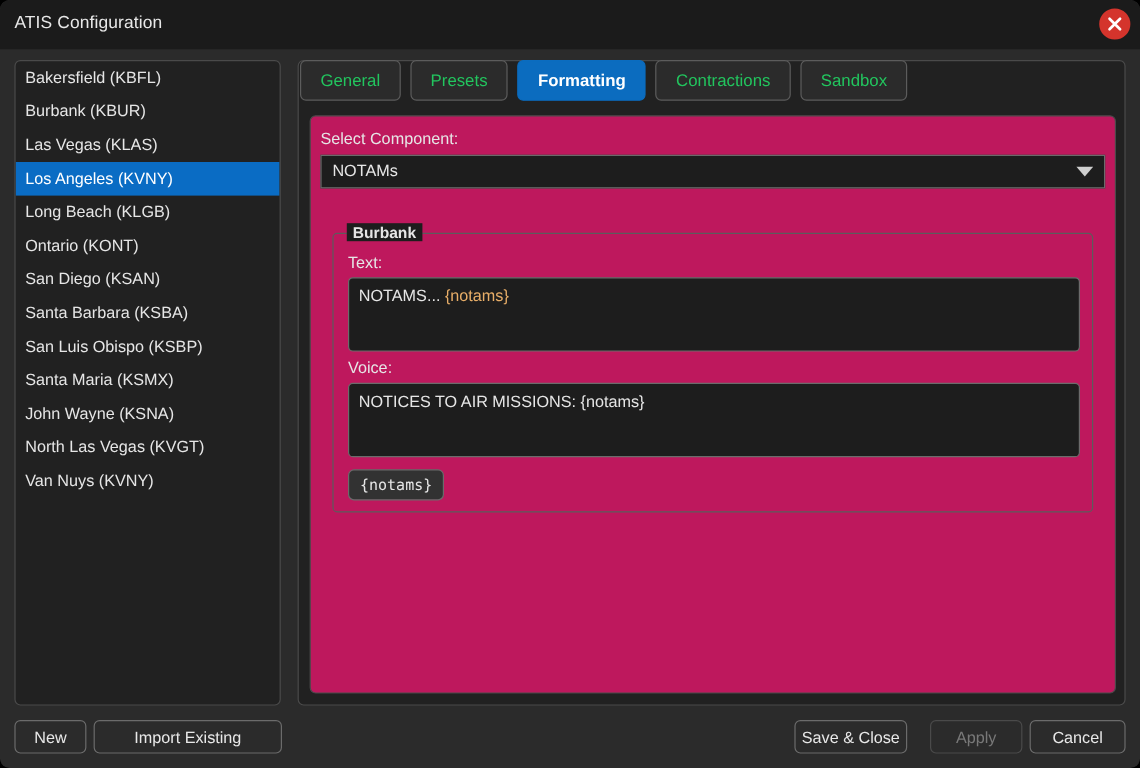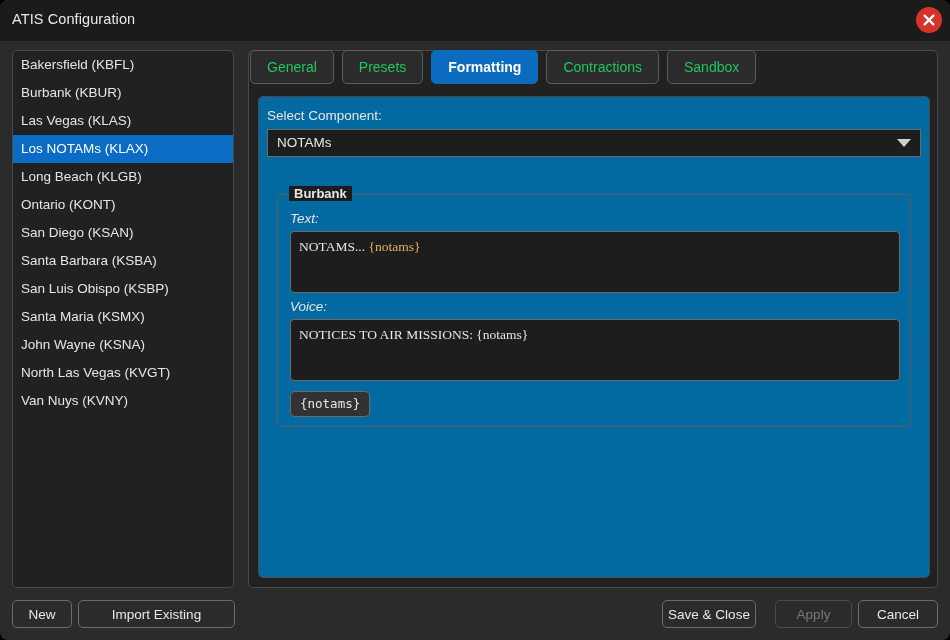--- a/index.html
+++ b/index.html
@@ -182,21 +182,21 @@
     font-weight: bold;
   }
 
   
   #content-card {
     position: absolute;
     left: 258px;
     top: 96px;
     width: 672px;
     height: 482px;
-    background: #0369a1;
+    background: #be185d;
     border: 1px solid #4a4a4a;
     border-radius: 5px;
     box-sizing: border-box;
   }
   #select-component-label {
     position: absolute;
     left: 8px;
     top: 11px;
     font-size: 13.5px;
     color: #e6e6e6;
@@ -250,40 +250,38 @@
     background: #1d1d1d;
     padding: 0 5px;
     font-size: 13px;
     color: #e6e6e6;
     font-weight: bold;
   }
   .field-label {
     position: absolute;
     font-size: 13.5px;
     color: #e6e6e6;
-    font-style: italic;
   }
   #text-label { left: 12px; top: 16px; }
   #voice-label { left: 12px; top: 104px; }
 
   .template-input {
     position: absolute;
     left: 12px;
     width: 610px;
     background: #1d1d1d;
     border: 1px solid #6b6b6b;
     border-radius: 4px;
     box-sizing: border-box;
     padding: 6px 8px;
     font-size: 13.5px;
     color: #e6e6e6;
     line-height: 18px;
     overflow: hidden;
     cursor: text;
-    font-family: Liberation Serif, serif;
   }
   #text-input { top: 36px; height: 62px; }
   #voice-input { top: 124px; height: 62px; }
   .var-token { color: #e8ae68; }
 
   #variable-chip {
     position: absolute;
     left: 12px;
     top: 196px;
     height: 26px;
@@ -312,21 +310,21 @@
         <path d="M8.6 8.6 L17.4 17.4 M17.4 8.6 L8.6 17.4" stroke="#ffffff" stroke-width="2.2" stroke-linecap="round"></path>
       </svg>
     </div>
   </div>
 
   <div id="sidebar-panel">
     <div id="station-list">
         <div class="station-item">Bakersfield (KBFL)</div>
         <div class="station-item">Burbank (KBUR)</div>
         <div class="station-item">Las Vegas (KLAS)</div>
-        <div class="station-item selected">Los NOTAMs (KLAX)</div>
+        <div class="station-item selected">Los Angeles (KVNY)</div>
         <div class="station-item">Long Beach (KLGB)</div>
         <div class="station-item">Ontario (KONT)</div>
         <div class="station-item">San Diego (KSAN)</div>
         <div class="station-item">Santa Barbara (KSBA)</div>
         <div class="station-item">San Luis Obispo (KSBP)</div>
         <div class="station-item">Santa Maria (KSMX)</div>
         <div class="station-item">John Wayne (KSNA)</div>
         <div class="station-item">North Las Vegas (KVGT)</div>
         <div class="station-item">Van Nuys (KVNY)</div>
       </div>

